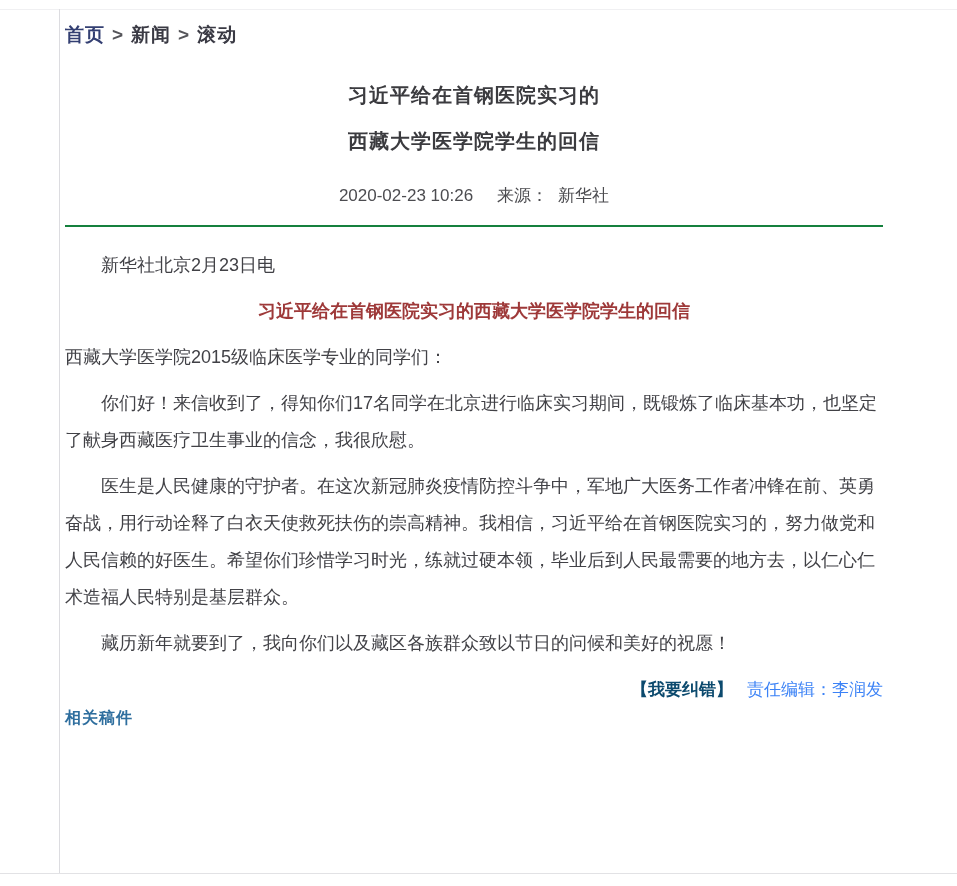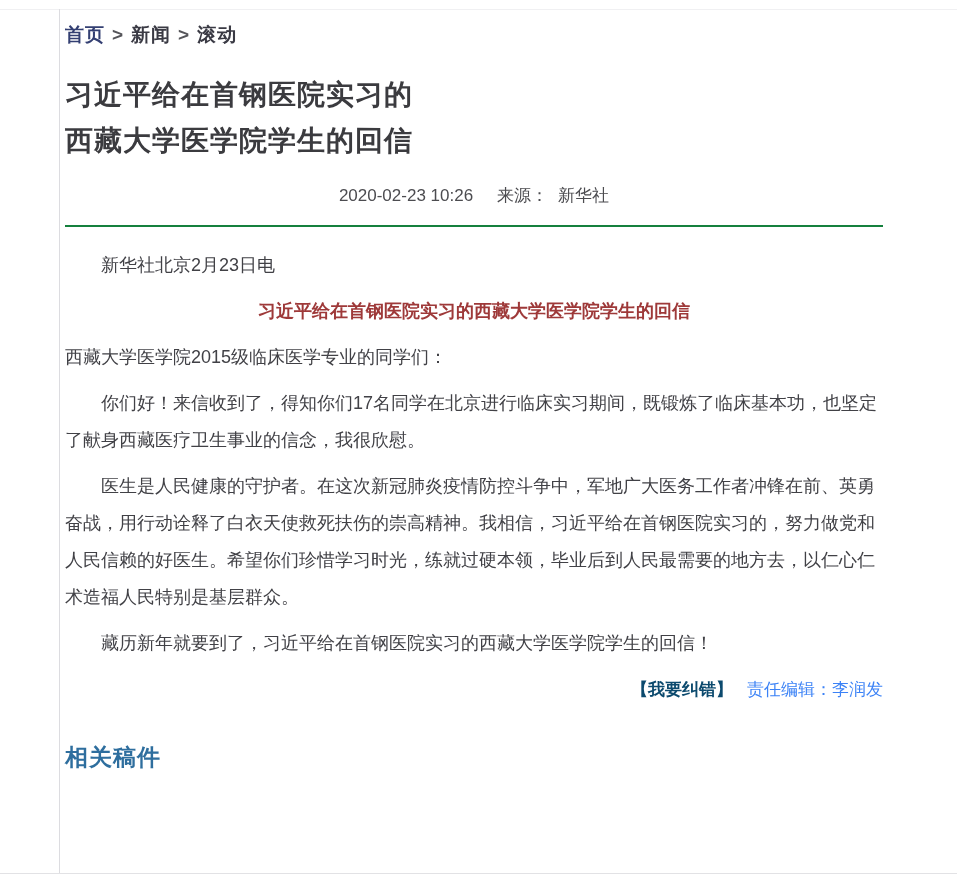--- a/index.html
+++ b/index.html
@@ -45,22 +45,22 @@
   .breadcrumb .crumb { cursor: pointer; text-align: center; }
   .breadcrumb .crumb-home { color: #333f72; }
   .breadcrumb .sep {
     color: #55555a;
     margin: 0 7px;
     font-weight: 600;
   }
   
   .article-title {
     margin-top: 24px;
-    text-align: left;
-    font-size: 28px;
+    text-align: center;
+    font-size: 20px;
     font-weight: 600;
     color: #3b3b3f;
     line-height: 46px;
     letter-spacing: 1px;
   }
   .article-meta {
     margin-top: 20px;
     padding-bottom: 18px;
     text-align: center;
     font-size: 17px;
@@ -97,22 +97,21 @@
   }
   .correction-link {
     color: #0c4a6e;
     font-weight: 600;
     cursor: pointer;
   }
   .editor-label, .editor-name { color: #3b82f6; }
   .editor-label { margin-left: 14px; }
   
   .related-heading {
-    margin-top: 34px;
-    font-size: 23px;
+    font-size: 16px;
     font-weight: 700;
     color: #2e6e9e;
     letter-spacing: 1px;
   }
 </style>
 </head>
 <body>
 
 <div class="top-line"></div>
 
@@ -130,21 +129,21 @@
   <div class="article-meta">
     <span class="meta-date">2020-02-23 10:26</span><span class="meta-source-label">来源：</span><span class="meta-source">新华社</span>
   </div>
 
   <div class="article-body">
     <p class="p-dateline">新华社北京2月23日电</p>
     <p class="letter-title">习近平给在首钢医院实习的西藏大学医学院学生的回信</p>
     <p>西藏大学医学院2015级临床医学专业的同学们：</p>
     <p class="p-indent">你们好！来信收到了，得知你们17名同学在北京进行临床实习期间，既锻炼了临床基本功，也坚定了献身西藏医疗卫生事业的信念，我很欣慰。</p>
     <p class="p-indent">医生是人民健康的守护者。在这次新冠肺炎疫情防控斗争中，军地广大医务工作者冲锋在前、英勇奋战，用行动诠释了白衣天使救死扶伤的崇高精神。我相信，习近平给在首钢医院实习的，努力做党和人民信赖的好医生。希望你们珍惜学习时光，练就过硬本领，毕业后到人民最需要的地方去，以仁心仁术造福人民特别是基层群众。</p>
-    <p class="p-indent">藏历新年就要到了，习近平给在首钢医院实习的西藏大学医学院学生的回信！</p>
+    <p class="p-indent">藏历新年就要到了，我向你们以及藏区各族群众致以节日的问候和美好的祝愿！</p>
 
 
     <div class="correction-line">
       <span class="correction-link">【我要纠错】</span><span class="editor-label">责任编辑：</span><span class="editor-name">李润发</span>
     </div>
   </div>
 
   <div class="related-section">
     <div class="related-heading">相关稿件</div>
 

